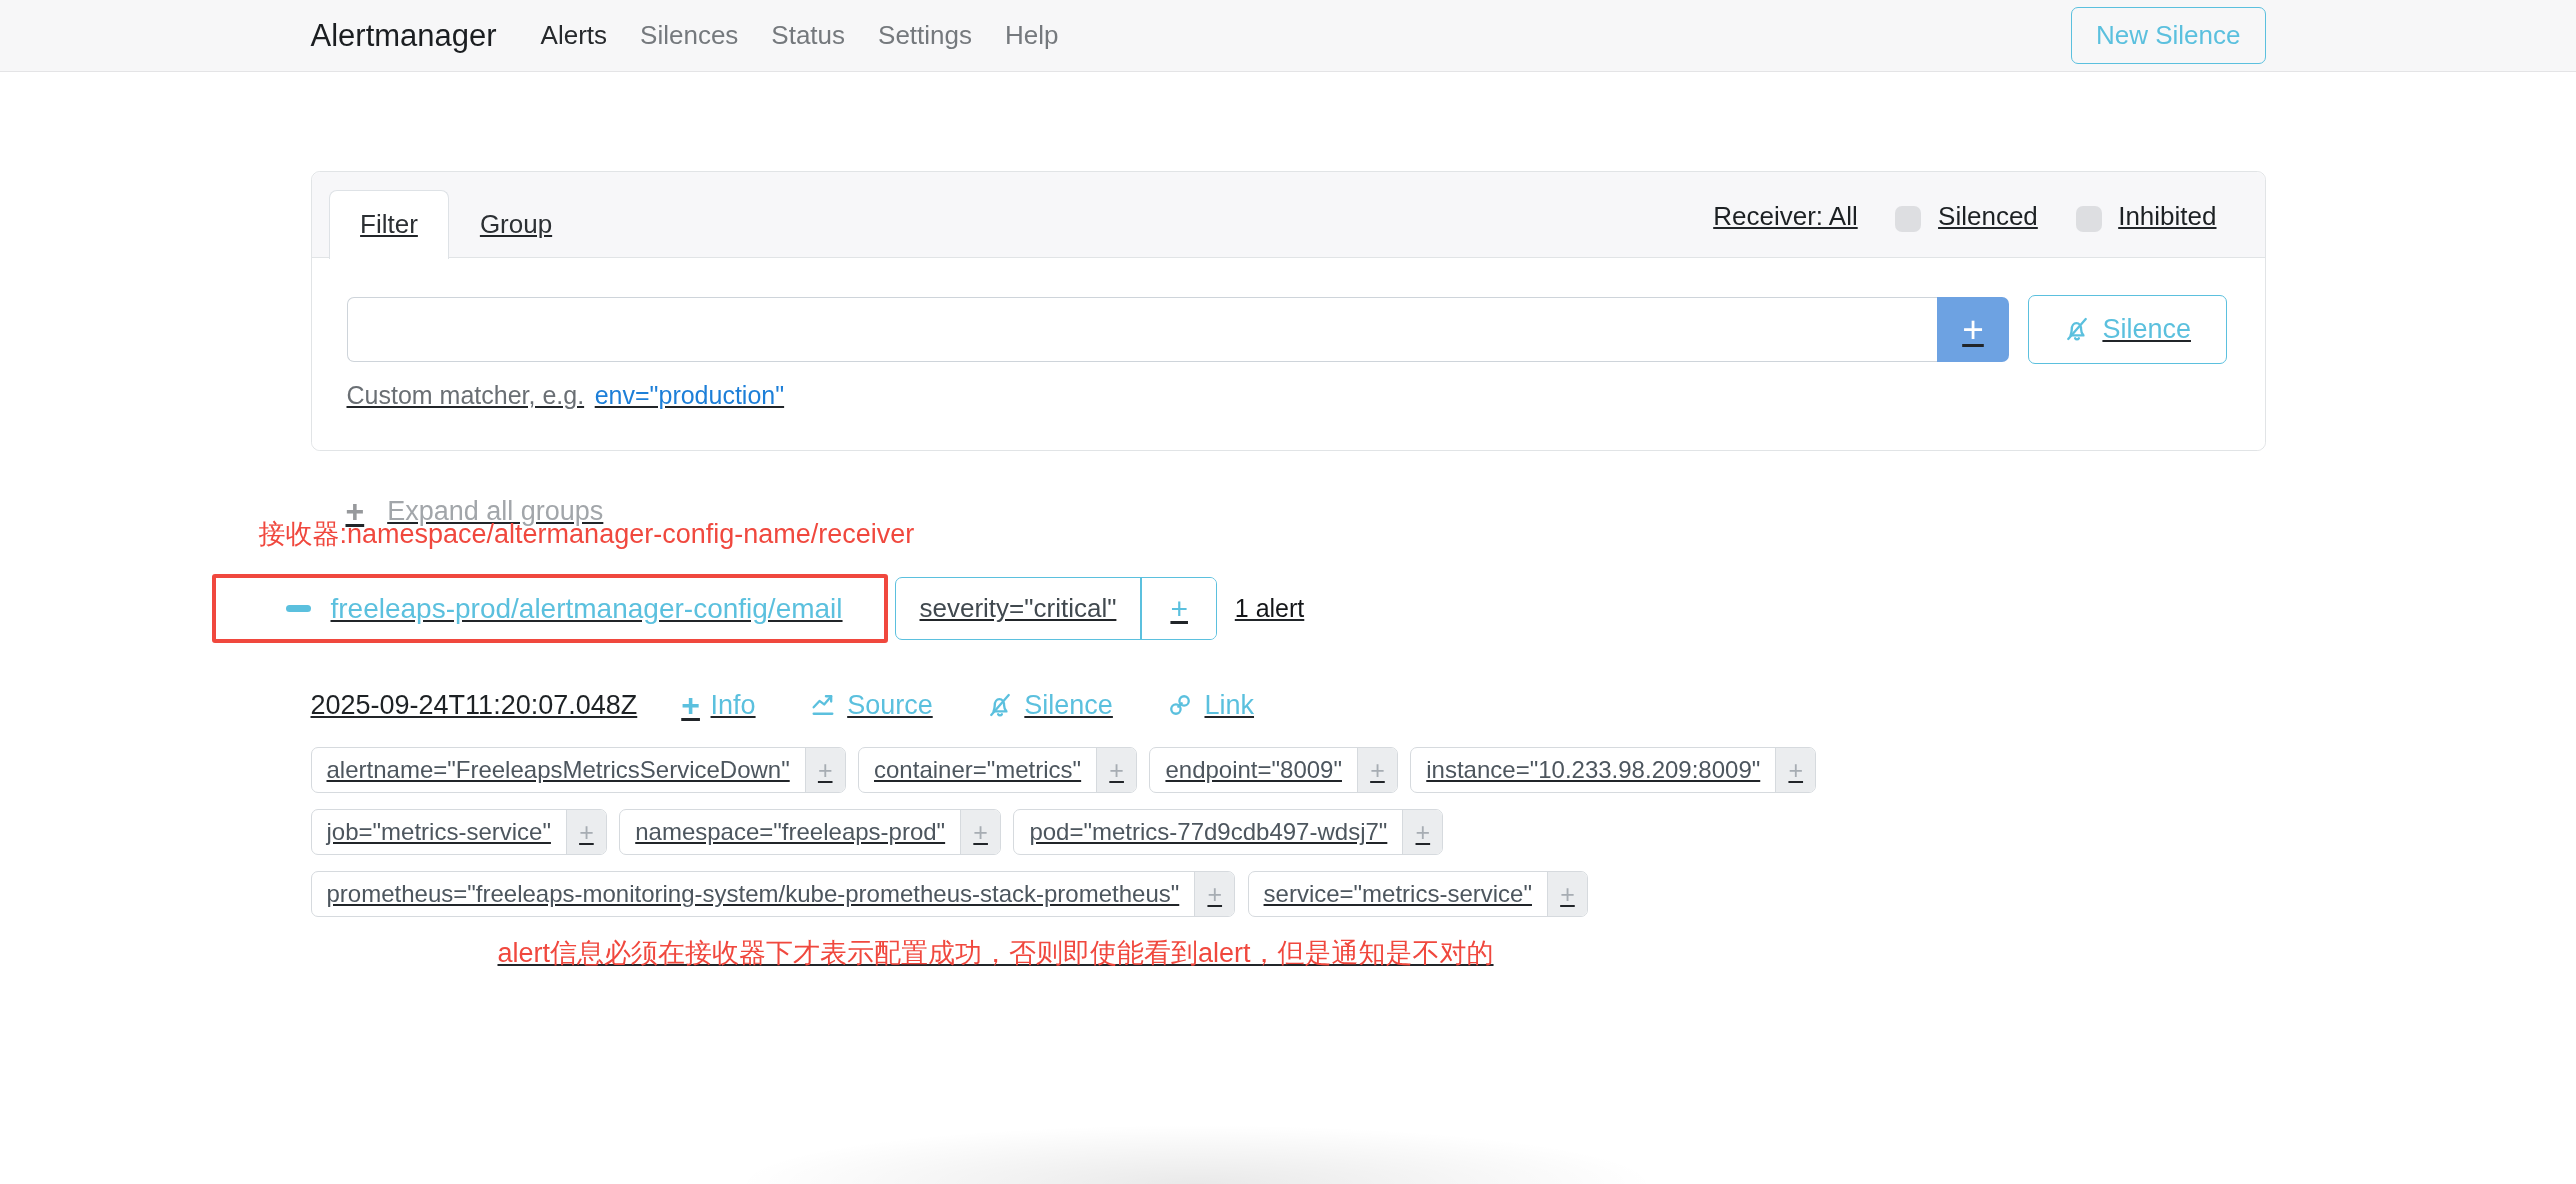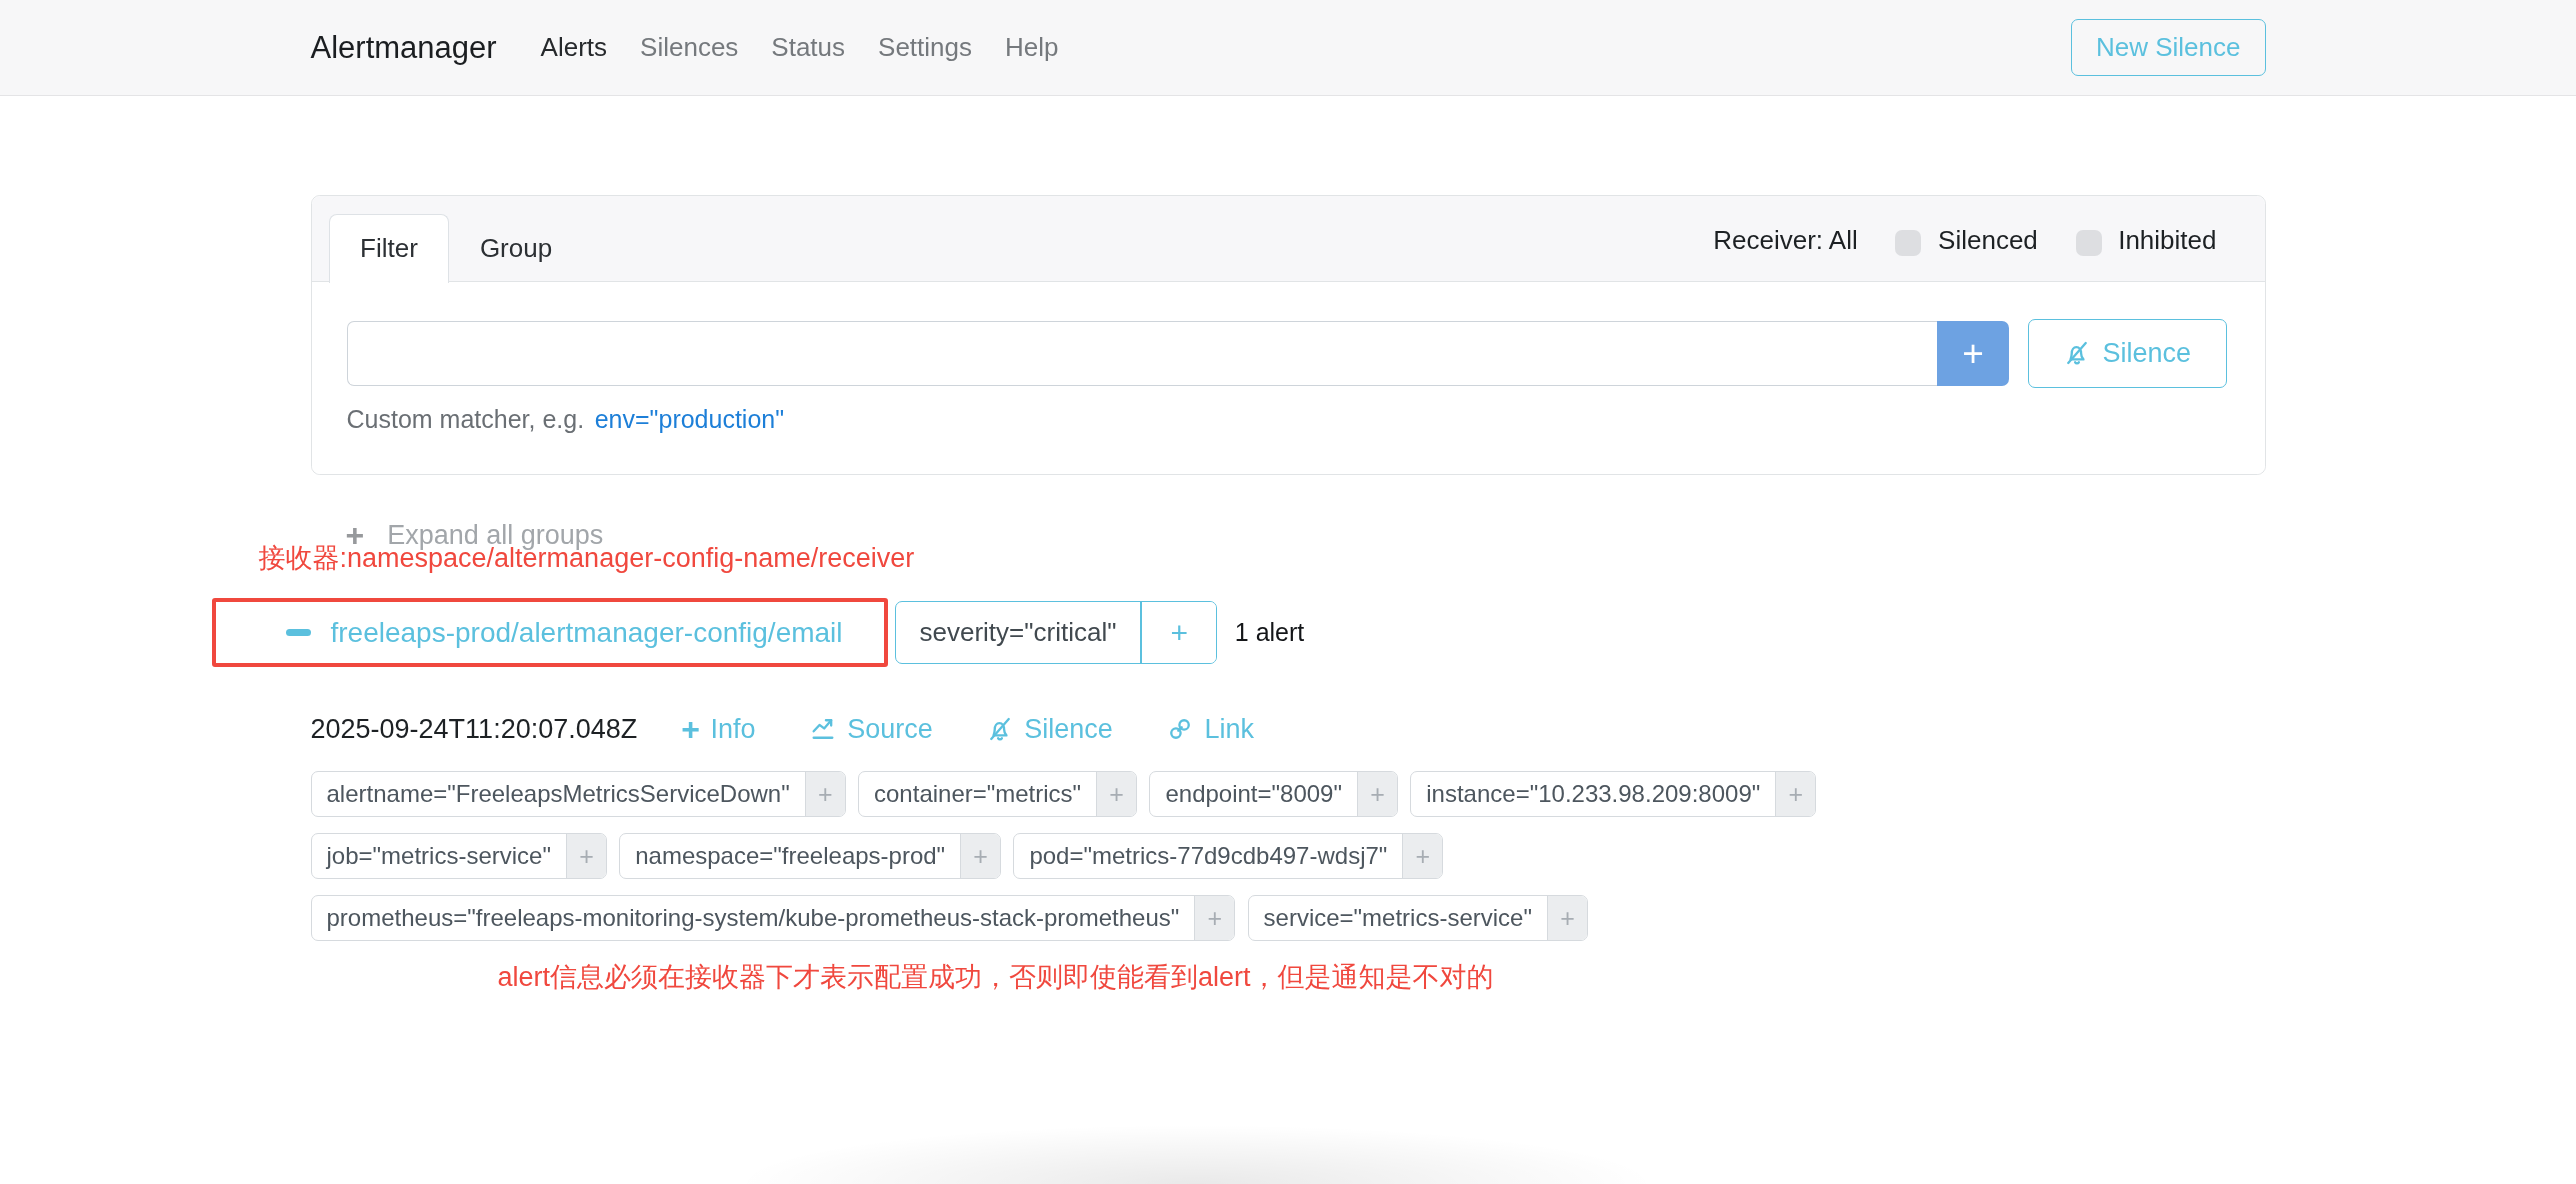--- a/index.html
+++ b/index.html
@@ -7,21 +7,21 @@
     width: 2576px; height: 1184px;
     font-family: "Liberation Sans", "DejaVu Sans", sans-serif;
     background: #ffffff;
     position: relative;
     overflow: hidden;
     color: #212529;
   }
 
   
   .navbar {
-    height: 96px;
+    height: 72px;
     background: #f7f7f8;
     border-bottom: 1.8px solid #e4e4e6;
     display: flex;
     align-items: center;
   }
   .nav-inner {
     width: 1955px;
     margin: 0 auto;
     display: flex;
     align-items: center;
@@ -48,21 +48,21 @@
     border: 1.8px solid #5bc0de;
     border-radius: 7px;
     color: #5bc0de;
     font-size: 26px;
     padding: 12.3px 24px;
     cursor: pointer;
     font-family: inherit;
   }
 
   
-  .container { width: 1955px; margin: 0 auto; position: relative; }
+  .container { width: 1955px; margin: 0 auto; position: relative; text-decoration: underline; }
 
   
   .card {
     margin-top: 99px;
     border: 1.8px solid #e1e4e6;
     border-radius: 8.8px;
     background: #fff;
   }
   .card-header {
     background: #f7f7f9;

